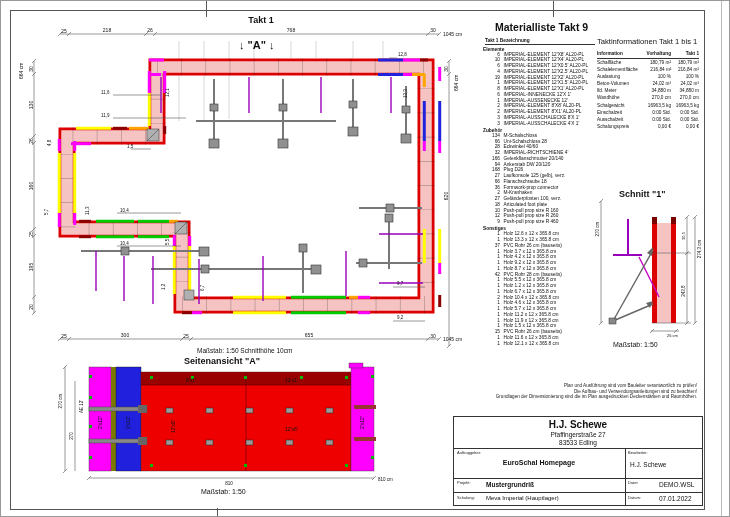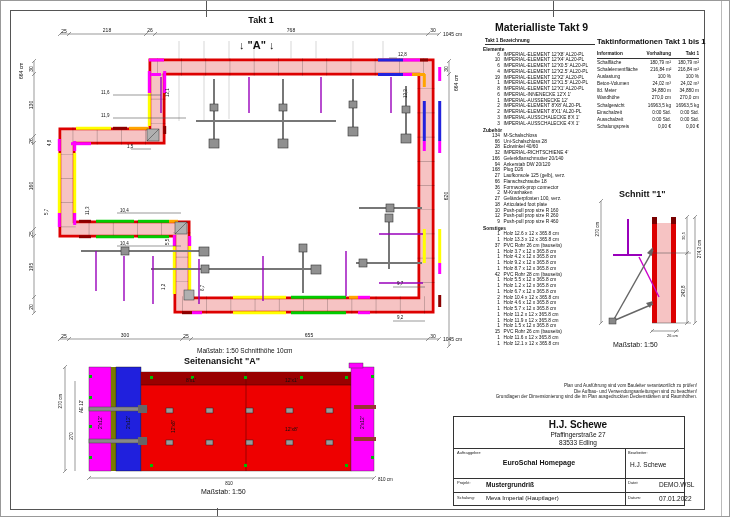--- a/index.html
+++ b/index.html
@@ -14,28 +14,28 @@
   
   .mlist{position:absolute;left:482px;top:20px;width:120px;}
   .mlist .title{font-size:10.5px;font-weight:bold;margin-left:12px;}
   .mlist .hdr{font-size:4.8px;font-weight:bold;margin:5px 0 1px 2px;border-bottom:.7px solid #333;padding-bottom:1px;width:110px;}
   .sec{font-size:4.8px;font-weight:bold;margin-top:1.5px;}
   .mi{display:flex;font-size:4.8px;line-height:5.75px;}
   .mi .q{width:17px;text-align:right;flex:none;}
   .mi .n{margin-left:3.5px;white-space:nowrap;}
   
   .tinfo{position:absolute;left:596px;top:36px;width:102px;}
-  .tinfo .title{font-size:7.6px;font-weight:bold;white-space:nowrap;}
+  .tinfo .title{font-size:7.6px;font-weight:normal;white-space:nowrap;}
   .trow{display:flex;font-size:4.7px;line-height:7.1px;}
   .trow .l{flex:1;text-align:left;}
   .trow .a{width:34px;text-align:right;}
   .trow .c{width:28px;text-align:right;}
   .thead{font-weight:bold;border-bottom:.7px solid #333;margin-top:4px;line-height:8px;}
   
-  .tblock{position:absolute;left:452px;top:415px;width:232px;height:90px;border:1px solid #333;box-sizing:border-box;}
+  .tblock{position:absolute;left:452px;top:415px;width:250px;height:90px;border:1px solid #333;box-sizing:border-box;}
   .tblock .hline{position:absolute;left:0;width:100%;height:1px;background:#333;}
   .tblock .vline{position:absolute;top:31px;bottom:0;left:171px;width:1px;background:#333;}
   .lbl{font-size:4px;color:#222;}
   .notes{position:absolute;right:32px;top:382px;width:280px;text-align:right;font-size:4.6px;line-height:5.6px;color:#222;}
 </style>
 </head>
 <body>
 
 <div class="sheet">
   <div class="frame"></div>

